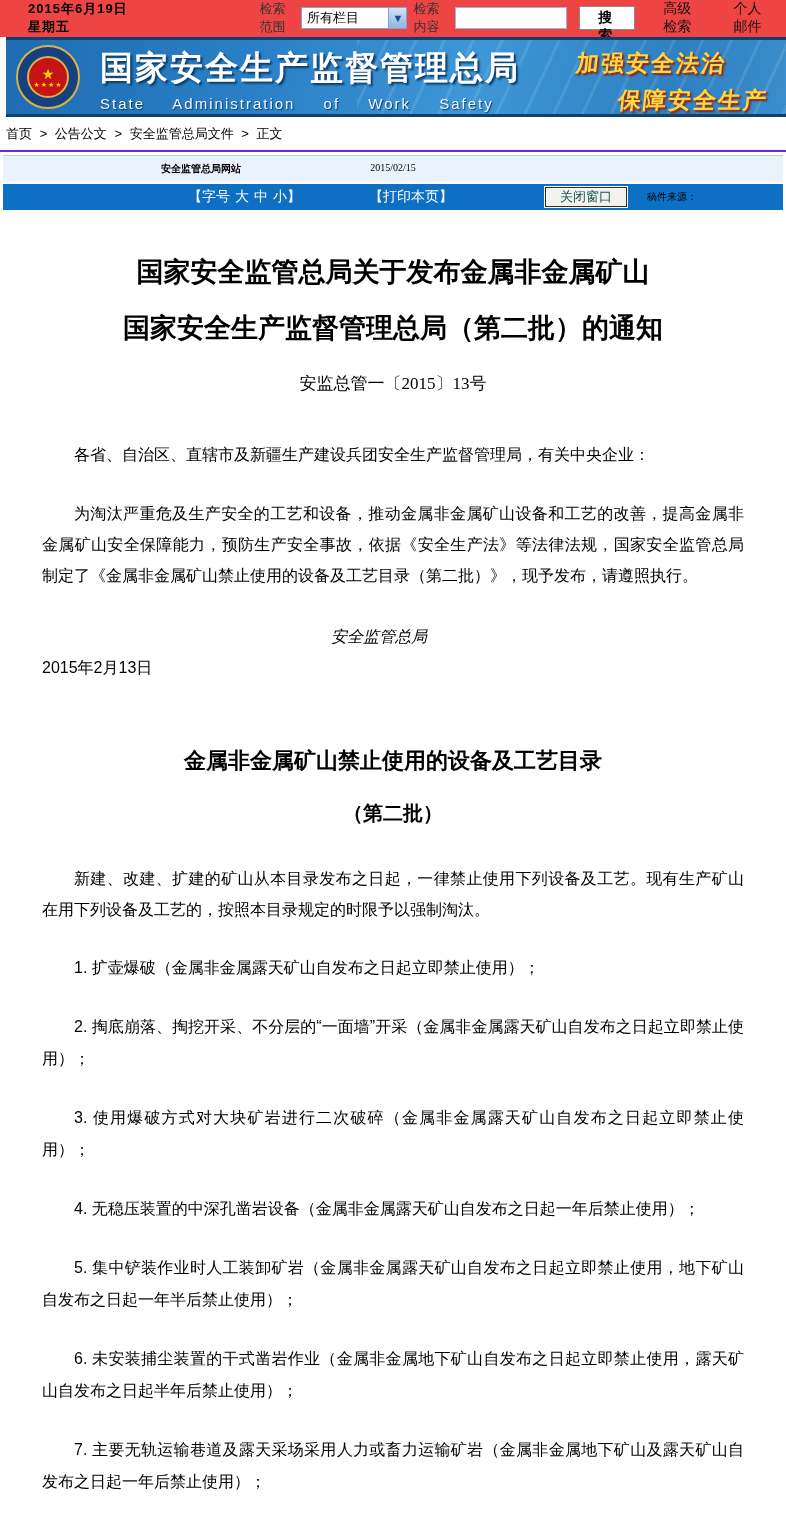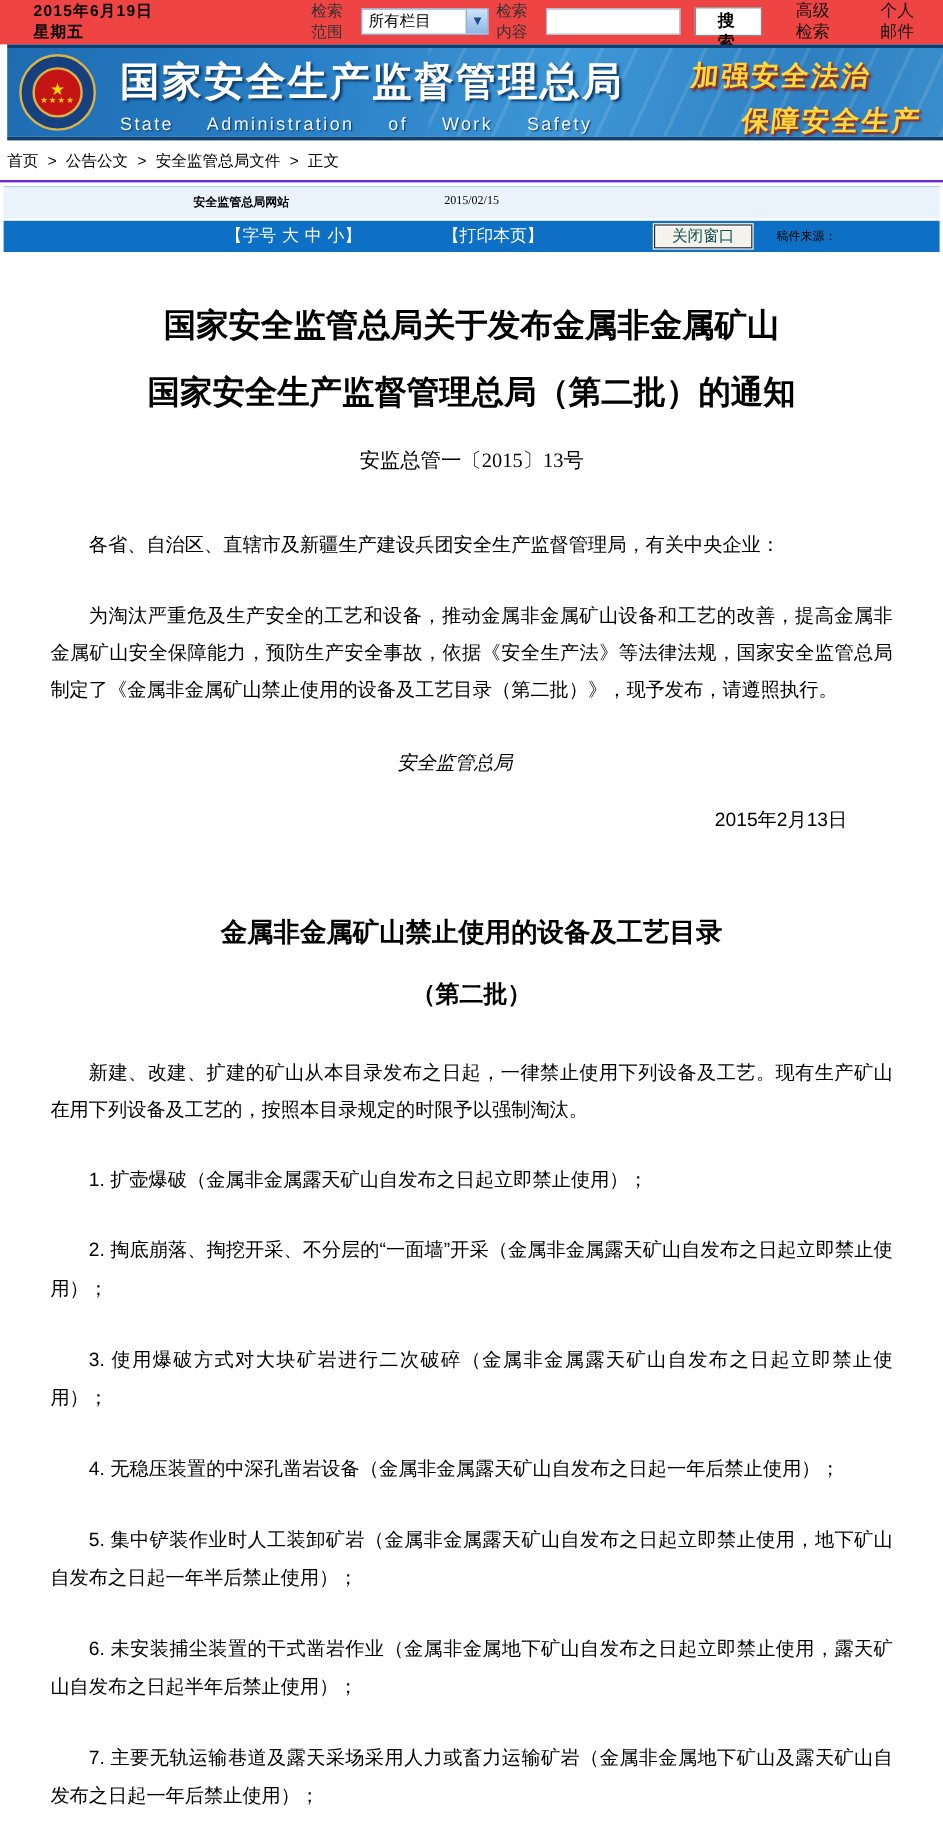--- a/index.html
+++ b/index.html
@@ -54,21 +54,21 @@
   .print { margin-left:68px; cursor:pointer; }
   .btn-close { margin-left:92px; height:20px; padding:0 14px; background:#f3f2ed; color:#134f4f; font-size:13px;
                border:1px solid #2b2b2b; box-shadow:0 0 0 1px #ffffff, inset 1px 1px 0 #ffffff; cursor:pointer; }
 
   
   .article { padding:0 42px; font-size:16px; line-height:31px; }
   .art-title { margin-top:36px; text-align:center; font-size:27px; font-weight:bold; line-height:56px; font-family:Liberation Mono, monospace; }
   .doc-number { text-align:center; margin-top:10px; font-size:17px; font-family:"Liberation Serif","DejaVu Serif",serif; }
   .para { text-indent:2em; text-align:justify; margin-top:28px; }
   .sig-name { text-align:center; margin-top:30px; padding-right:28px;font-style:italic; }
-  .sig-date { text-align:right; margin-top:16px; padding-right:38px; }
+  .sig-date { margin-top:0; padding-right:38px; }
   .catalog-title { text-align:center; font-size:22px; font-weight:bold; margin-top:62px; font-family:"Liberation Serif","DejaVu Serif",serif; }
   .catalog-sub { text-align:center; font-size:20px; font-weight:bold; margin-top:22px; font-family:"Liberation Serif","DejaVu Serif",serif; }
   .item { text-indent:2em; text-align:justify; margin-top:27px; line-height:32px; }
 </style>
 </head>
 <body>
 
 <div class="topbar">
   <span class="date">2015年6月19日星期五</span>
   <div class="search-zone">

